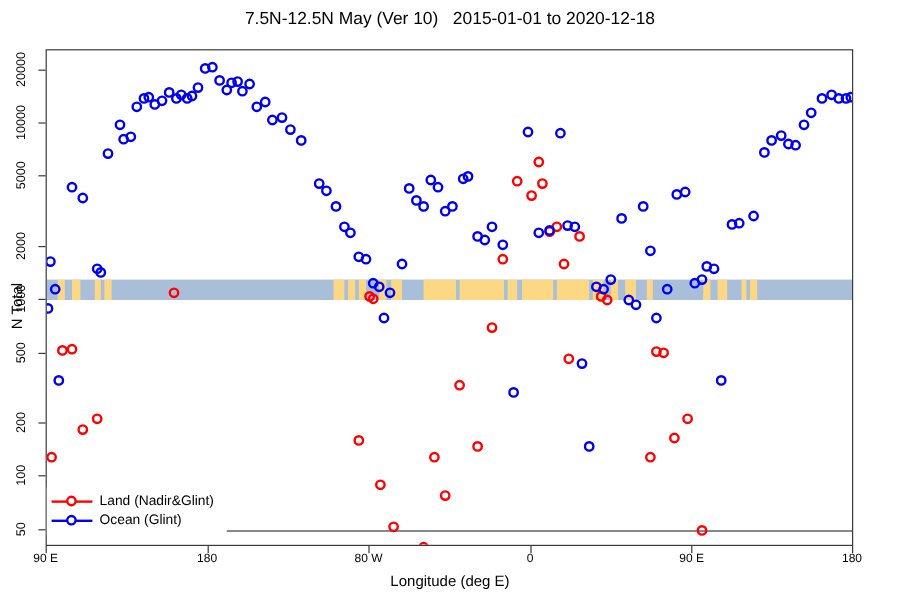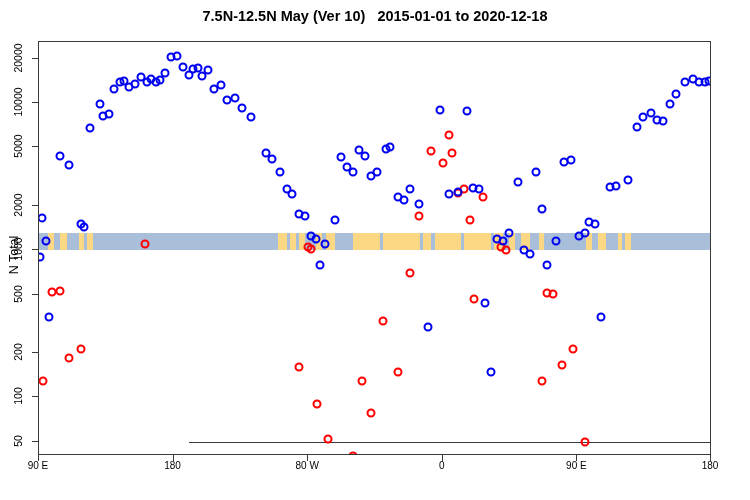--- a/index.html
+++ b/index.html
@@ -20,21 +20,21 @@
     width: 750px;
     height: 500px;
   }
   .chart-title {
     position: absolute;
     left: 0;
     top: 8px;
     width: 750px;
     text-align: center;
     font-size: 14.5px;
-    font-weight: bold;
+    font-weight: normal;
     color: #000000;
     letter-spacing: 0px;
     white-space: pre;
   }
   .plot-frame {
     position: absolute;
     left: 38px;
     top: 41px;
     width: 673px;
     height: 414px;
@@ -382,18 +382,33 @@
       <div class="xtick-mark" style="left: 307.2px;"></div>
       <div class="xtick-label" style="left: 307.2px;">80 W</div>
       <div class="xtick-mark" style="left: 441.8px;"></div>
       <div class="xtick-label" style="left: 441.8px;">0</div>
       <div class="xtick-mark" style="left: 576.4px;"></div>
       <div class="xtick-label" style="left: 576.4px;">90 E</div>
       <div class="xtick-mark" style="left: 710px;"></div>
       <div class="xtick-label" style="left: 710px;">180</div>
     </div>
 
+  <div class="axis-label-x">Longitude (deg E)</div>
   <div class="axis-label-y">N Total</div>
 
   <div class="legend-box">
+    <div class="legend-row r0">
+      <span class="legend-key land">
+        <span class="lk-line"></span>
+          <span class="lk-dot"></span>
+      </span>
+      <span class="legend-text">Land (Nadir&amp;Glint)</span>
+    </div>
+    <div class="legend-row r1">
+      <span class="legend-key ocean">
+        <span class="lk-line"></span>
+          <span class="lk-dot"></span>
+      </span>
+      <span class="legend-text">Ocean (Glint)</span>
+    </div>
   </div>
 
 </div>
 
 </body></html>

